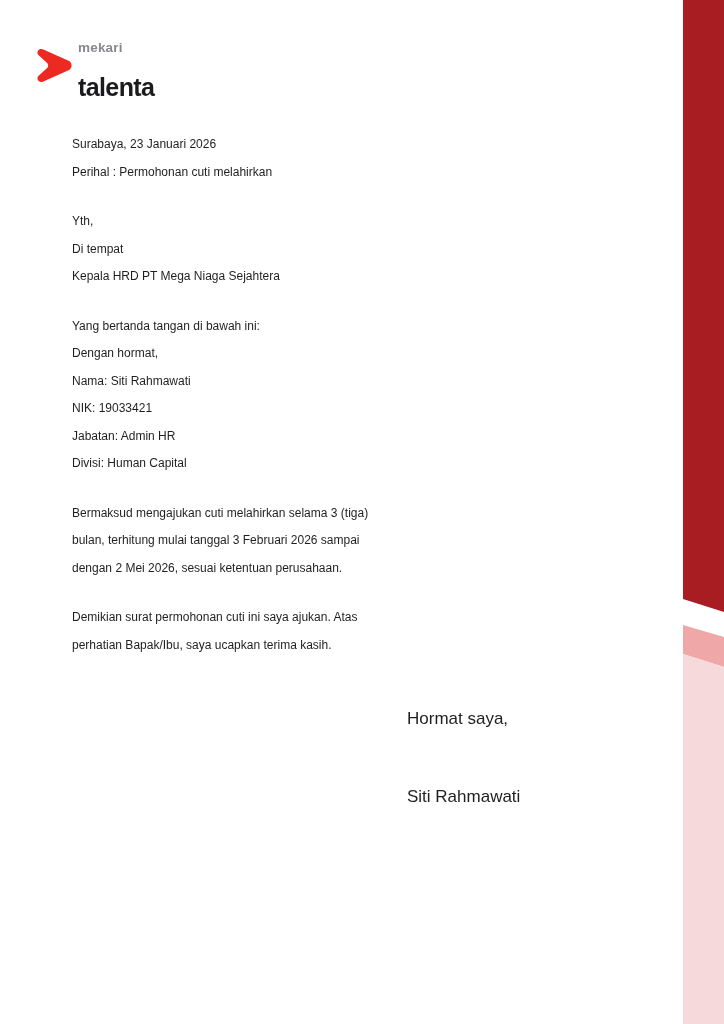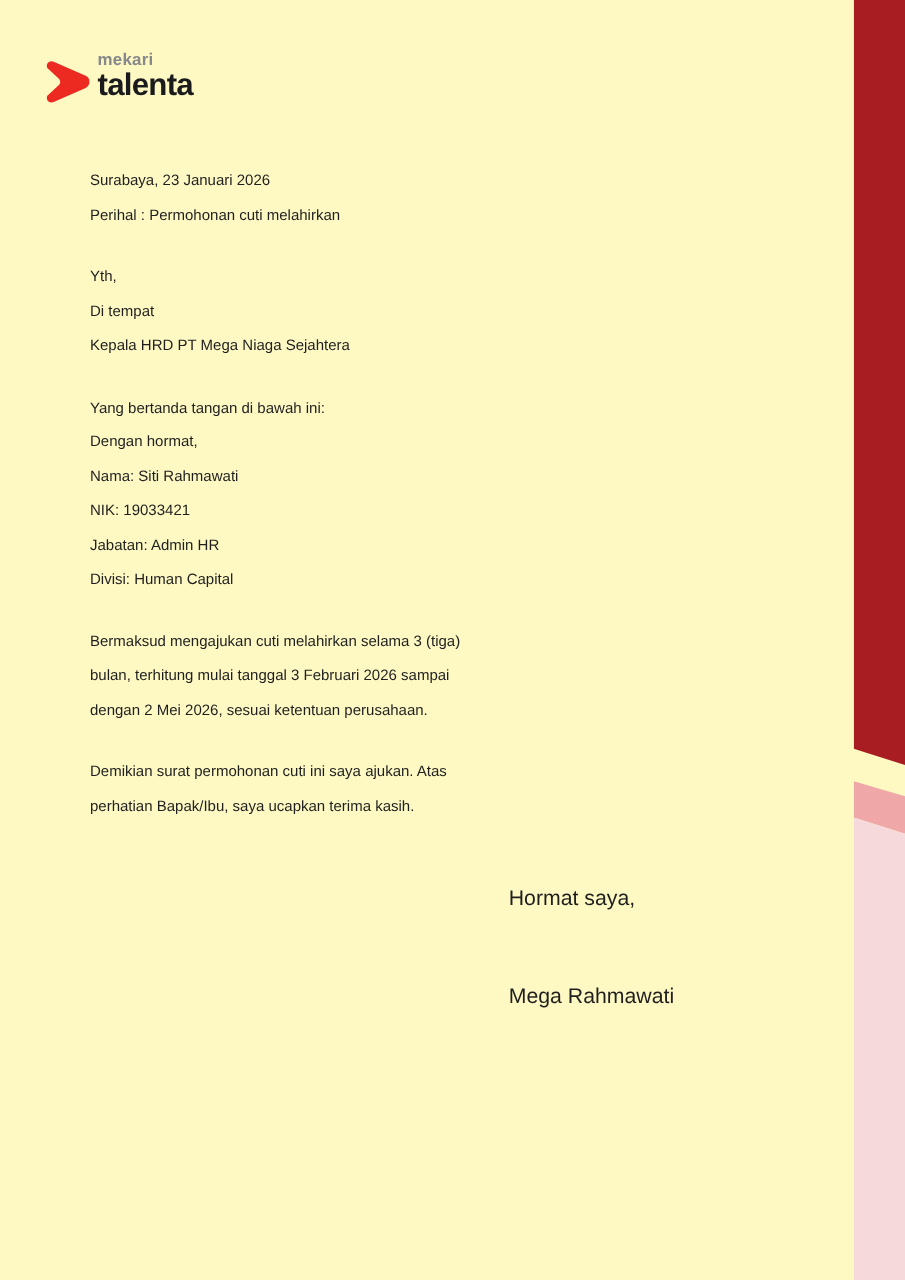--- a/index.html
+++ b/index.html
@@ -2,21 +2,21 @@
 <html><head>
 <meta charset="utf-8">
 <style>
   * { box-sizing: border-box; }
   html, body { margin: 0; padding: 0; background: #e8e8e8; }
   .page {
     position: relative;
     width: 724px;
     height: 1024px;
     margin: 0 auto;
-    background: #fef9c3;
+    background: #ffffff;
     overflow: hidden;
     font-family: "Liberation Sans", "DejaVu Sans", sans-serif;
   }
 
   
   .stripe {
     position: absolute;
     top: 0;
     right: 0;
     width: 41px;
@@ -49,20 +49,21 @@
     font-weight: 600;
     line-height: 15px;
     letter-spacing: 0.2px;
   }
   .logo-bottom {
     color: #1B1B1D;
     font-size: 25px;
     font-weight: 700;
     line-height: 27px;
     letter-spacing: -0.6px;
+    margin-top: 19px;
   }
 
   
   .letter {
     position: absolute;
     left: 72px;
     top: 131px;
     width: 535px;
     color: #1F1F1F;
     font-size: 12px;
@@ -133,16 +134,16 @@
 bulan, terhitung mulai tanggal 3 Februari 2026 sampai
 dengan 2 Mei 2026, sesuai ketentuan perusahaan.</p>
 
     <p class="block para">Demikian surat permohonan cuti ini saya ajukan. Atas
 perhatian Bapak/Ibu, saya ucapkan terima kasih.</p>
 
   </div>
 
   <div class="signature">
     <p>Hormat saya,</p>
-    <p class="sig-name">Mega Rahmawati</p>
+    <p class="sig-name">Siti Rahmawati</p>
   </div>
 
 </div>
 
 </body></html>

